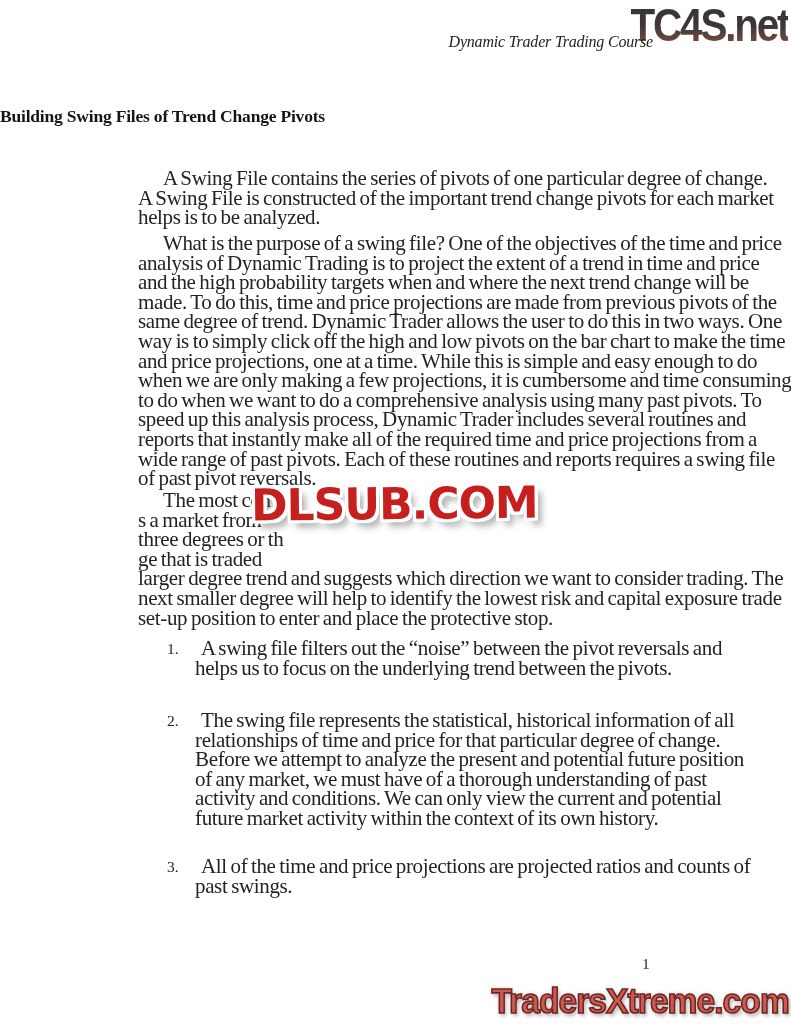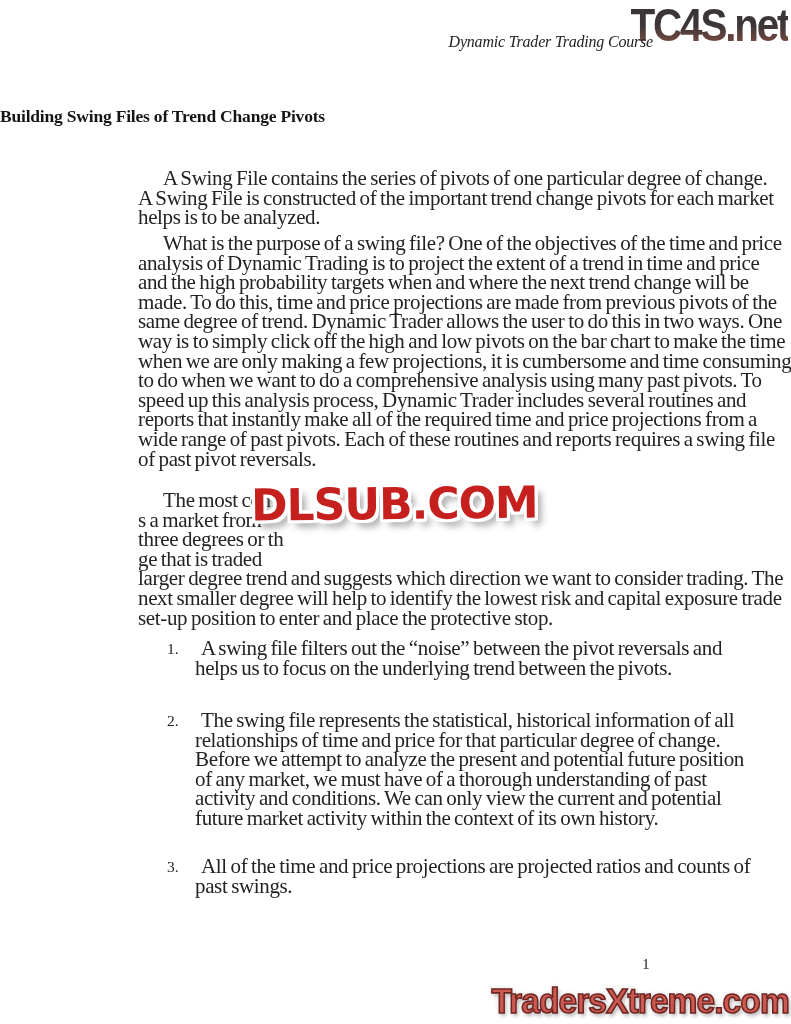--- a/index.html
+++ b/index.html
@@ -86,20 +86,21 @@
       <div class="tline">helps is to be analyzed.</div>
     </div>
 
   <div class="block para" style="top:234px;">
       <div class="tline">What is the purpose of a swing file? One of the objectives of the time and price</div>
       <div class="tline">analysis of Dynamic Trading is to project the extent of a trend in time and price</div>
       <div class="tline">and the high probability targets when and where the next trend change will be</div>
       <div class="tline">made. To do this, time and price projections are made from previous pivots of the</div>
       <div class="tline">same degree of trend. Dynamic Trader allows the user to do this in two ways. One</div>
       <div class="tline">way is to simply click off the high and low pivots on the bar chart to make the time</div>
+      <div class="tline">and price projections, one at a time. While this is simple and easy enough to do</div>
       <div class="tline">when we are only making a few projections, it is cumbersome and time consuming</div>
       <div class="tline">to do when we want to do a comprehensive analysis using many past pivots. To</div>
       <div class="tline">speed up this analysis process, Dynamic Trader includes several routines and</div>
       <div class="tline">reports that instantly make all of the required time and price projections from a</div>
       <div class="tline">wide range of past pivots. Each of these routines and reports requires a swing file</div>
       <div class="tline">of past pivot reversals.</div>
     </div>
 
   <div class="block" style="top:491px;">
     <div class="tline p3-split first-line">

